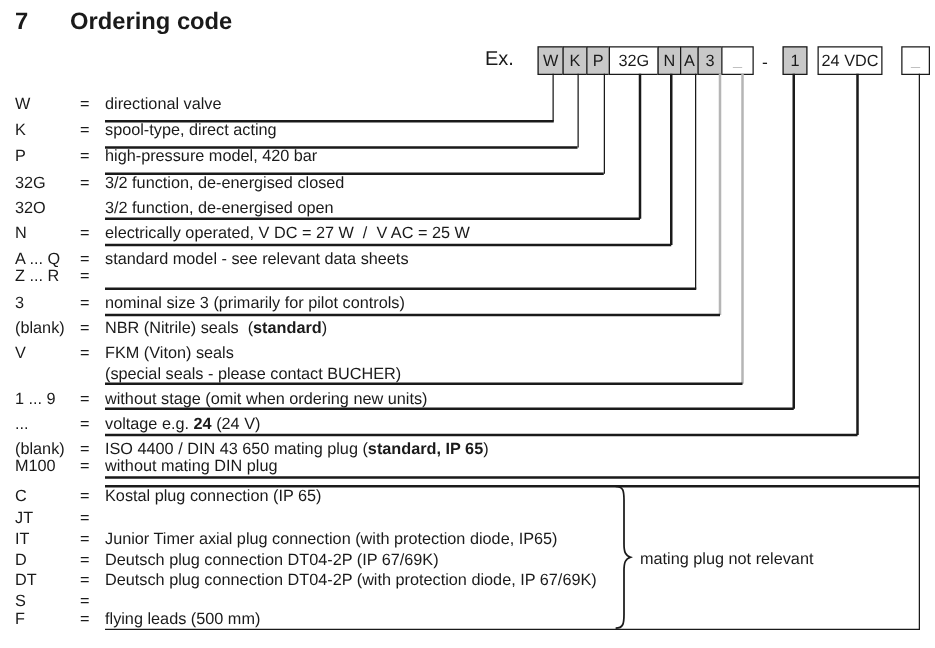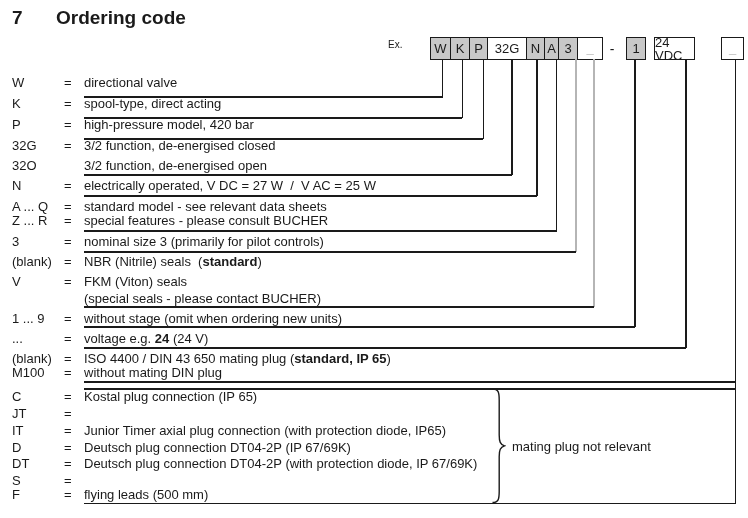--- a/index.html
+++ b/index.html
@@ -1,19 +1,19 @@
 <!DOCTYPE html>
 <html><head>
 <meta charset="utf-8">
 <style>
   html,body{margin:0;padding:0;background:#fff;}
   #page{position:relative;width:748px;height:518px;background:#ffffff;
         font-family:"Liberation Sans","DejaVu Sans",sans-serif;color:#1a1a1a;overflow:hidden;}
   .title{position:absolute;top:7px;font-size:19px;font-weight:bold;white-space:pre;}
-  .ex-label{position:absolute;left:388px;top:39px;font-size:10px;}
+  .ex-label{position:absolute;left:388px;top:39px;font-size:16px;}
   .box{position:absolute;top:37px;height:23px;box-sizing:border-box;border:1.4px solid #1a1a1a;
        background:#fff;display:flex;align-items:center;justify-content:center;
        font-size:13px;line-height:1;}
   .box.gray{background:#c8c8c8;}
   .box.muted{color:#9e9e9e;font-weight:bold;}
   .sep{position:absolute;top:37px;height:23px;display:flex;align-items:center;
        justify-content:center;font-size:14px;}
   .hline{position:absolute;left:84px;height:1.5px;background:#1a1a1a;}
   .vline{position:absolute;width:1.5px;top:59px;background:#1a1a1a;}
   .vline.gray{width:2px;background:#b5b5b5;}
@@ -37,21 +37,21 @@
   <div class="box gray" style="left:430px;width:21px">W</div>
   <div class="box gray" style="left:450px;width:20px">K</div>
   <div class="box gray" style="left:469px;width:19px">P</div>
   <div class="box" style="left:487px;width:40px">32G</div>
   <div class="box gray" style="left:526px;width:19px">N</div>
   <div class="box gray" style="left:544px;width:15px">A</div>
   <div class="box gray" style="left:558px;width:20px">3</div>
   <div class="box muted" style="left:577px;width:26px">_</div>
   <div class="sep" style="left:602px;width:20px">-</div>
   <div class="box gray" style="left:626px;width:20px">1</div>
-  <div class="box" style="left:654px;width:41px">24 VDC</div>
+  <div class="box" style="left:654px;width:52px">24 VDC</div>
   <div class="box muted" style="left:721px;width:23px">_</div>
 
   <div class="vline" style="left:441.5px;height:38px"></div>
   <div class="vline" style="left:461.5px;height:59px"></div>
   <div class="vline" style="left:482.5px;height:80px"></div>
   <div class="vline" style="left:511px;height:116px"></div>
   <div class="vline" style="left:536px;height:137px"></div>
   <div class="vline" style="left:555.5px;height:172px"></div>
   <div class="vline gray" style="left:575px;height:193px"></div>
   <div class="vline gray" style="left:593px;height:248px"></div>
@@ -104,21 +104,20 @@
     <span class="desc">electrically operated, V DC = 27 W  /  V AC = 25 W</span>
   </div>
   <div class="row" style="top:199px">
     <span class="code">A ... Q</span>
     <span class="eq">=</span>
     <span class="desc">standard model - see relevant data sheets</span>
   </div>
   <div class="row" style="top:213px">
     <span class="code">Z ... R</span>
     <span class="eq">=</span>
-    <span class="desc">special features - please consult BUCHER</span>
   </div>
   <div class="row" style="top:234px">
     <span class="code">3</span>
     <span class="eq">=</span>
     <span class="desc">nominal size 3 (primarily for pilot controls)</span>
   </div>
   <div class="row" style="top:254px">
     <span class="code">(blank)</span>
     <span class="eq">=</span>
     <span class="desc"><span>NBR (Nitrile) seals  (</span><b>standard</b><span>)</span></span>

